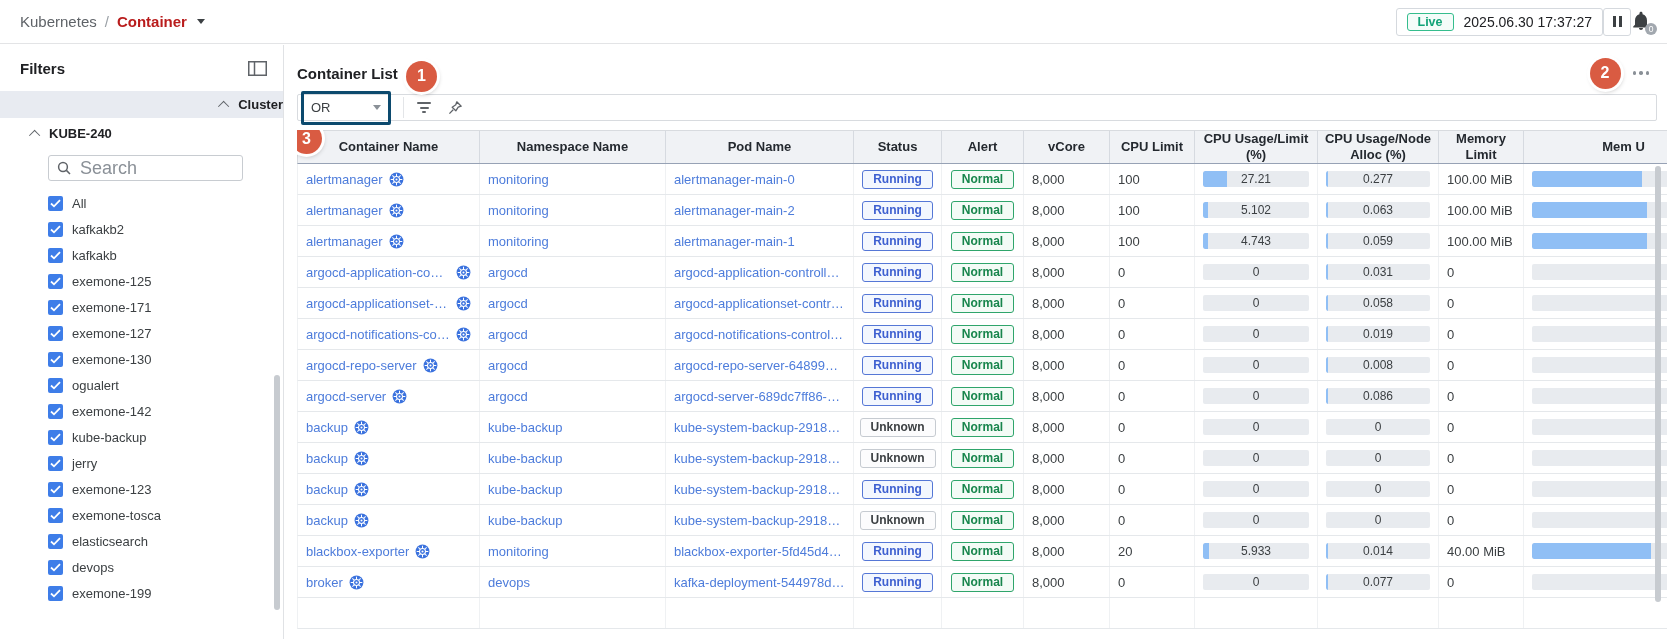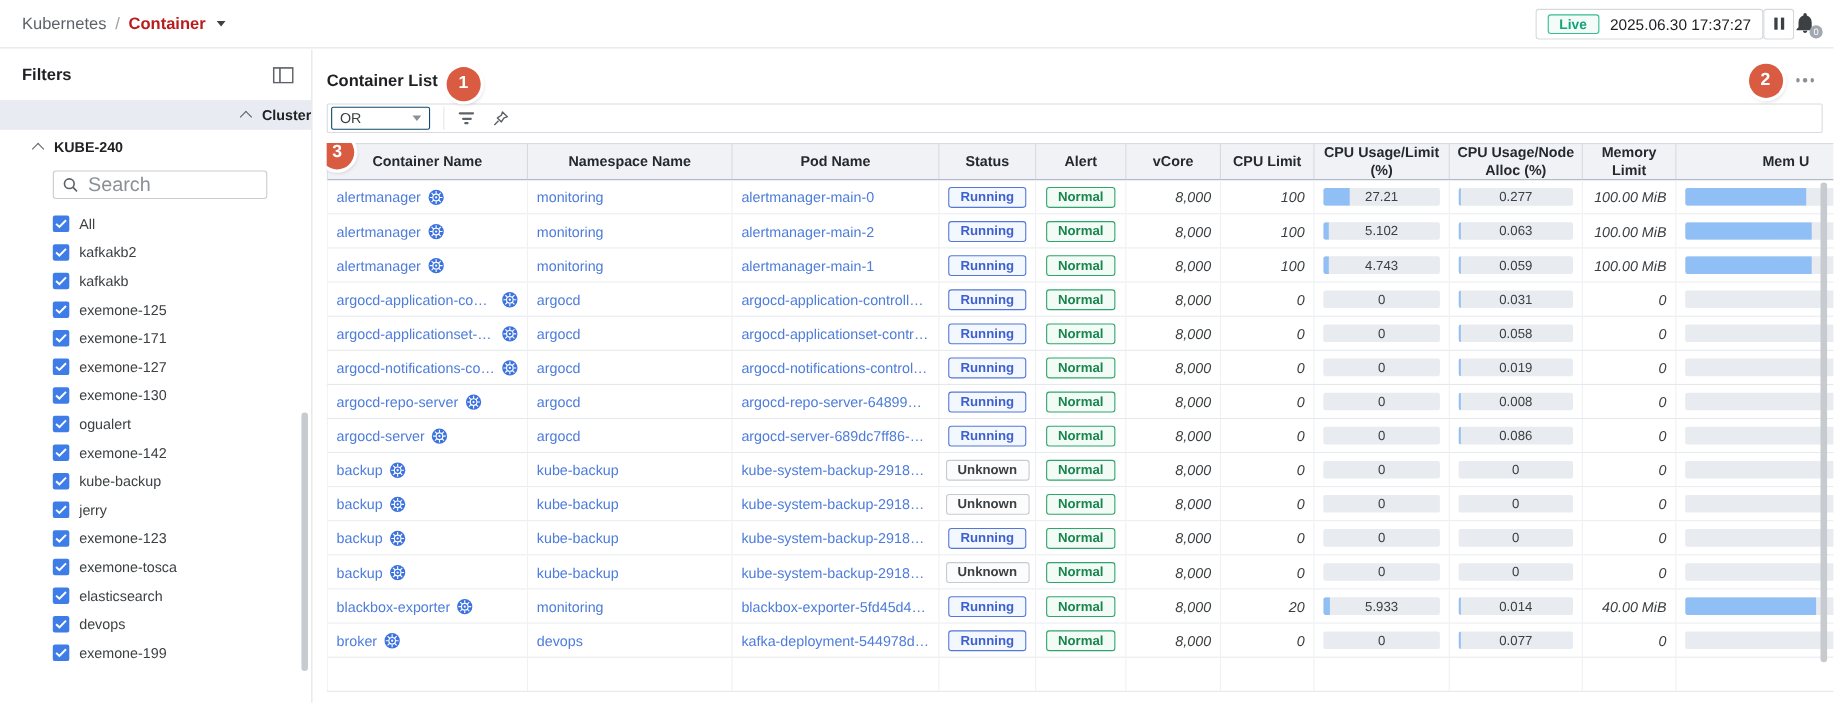--- a/index.html
+++ b/index.html
@@ -53,40 +53,40 @@
   .title-row{display:flex;align-items:center;height:36px;padding-right:16px;}
   .page-title{font-size:15px;font-weight:700;color:#202124;}
   .ann{width:31px;height:31px;border-radius:50%;background:#D95B42;color:#fff;font-weight:700;font-size:16px;
        display:flex;align-items:center;justify-content:center;box-shadow:0 0 0 3px #fff,1px 2px 5px rgba(0,0,0,.3);
        flex:none;z-index:5;}
   .ann1{margin-left:8px;transform:translateY(3px);}
   .ann2{margin-right:10px;}
   .dots{display:flex;gap:3px;align-items:center;padding:4px 2px;cursor:pointer;}
   .dots i{width:3.5px;height:3.5px;border-radius:50%;background:#8A9097;display:block;}
   .toolbar{height:27px;border:1px solid #D8DBDF;border-radius:2px;margin:3px 10px 0 0;display:flex;align-items:center;box-sizing:border-box;}
-  .or-select{width:90px;height:21px;border:1px solid #0c4a6e;border-radius:2px;margin-left:3px;display:flex;
+  .or-select{width:90px;height:34px;border:3px solid #0c4a6e;border-radius:2px;margin-left:3px;display:flex;
              align-items:center;justify-content:space-between;padding:0 7px;font-size:13px;color:#3C4043;
              box-sizing:border-box;cursor:pointer;}
   .or-caret{width:0;height:0;border-left:4px solid transparent;border-right:4px solid transparent;border-top:5px solid #8A9097;}
   .tsep{width:1px;height:21px;background:#E3E5E8;margin:0 11px 0 12px;}
   .flt{display:flex;flex-direction:column;gap:2.5px;align-items:center;cursor:pointer;padding:3px 2px;}
   .flt i{height:2px;background:#5F6368;display:block;border-radius:1px;}
   .pin{margin-left:14px;cursor:pointer;display:flex;align-items:center;}
   
   .tablewrap{position:relative;margin-top:9px;overflow:hidden;height:513px;}
   .thead{display:flex;background:#F0F2F5;border-top:1px solid #D8DBDF;border-bottom:1px solid #97A2B5;
          border-left:1px solid #D8DBDF;height:34px;box-sizing:border-box;width:1430px;}
   .th{display:flex;align-items:center;justify-content:center;text-align:center;font-weight:700;font-size:13px;
       color:#24292F;border-right:1px solid #D6DAE0;box-sizing:border-box;padding:0 4px;line-height:1.2;flex:none;}
   .trow{display:flex;height:31px;border-bottom:1px solid #E5E8EB;border-left:1px solid #EFF1F3;
         box-sizing:border-box;background:#fff;width:1430px;}
   .td{display:flex;align-items:center;box-sizing:border-box;border-right:1px solid #EFF1F3;padding:0 8px;
       font-size:13px;color:#3C4043;overflow:hidden;white-space:nowrap;flex:none;}
   .td.c{justify-content:center;}
-  .td.r{justify-content:flex-end;font-style:italic;}
+  .td.r{justify-content:flex-start;}
   .lnk{color:#4D7CDB;cursor:pointer;overflow:hidden;text-overflow:ellipsis;}
   .k8s{margin-left:6px;display:flex;flex:none;}
   .badge{height:19px;line-height:17px;padding:0 10px;border-radius:3px;font-size:12px;font-weight:700;
          box-sizing:border-box;border:1px solid;white-space:nowrap;}
   .b-running{color:#3D5FD0;border-color:#5577D6;background:#F3F7FE;}
   .b-unknown{color:#3C4043;border-color:#C6CBD1;background:#FCFCFD;}
   .b-normal{color:#17854C;border-color:#2FA56B;background:#F3FBF6;}
   .bar{position:relative;height:16px;background:#E8EBEF;border-radius:2px;width:100%;overflow:hidden;}
   .bar-fill{position:absolute;left:0;top:0;bottom:0;background:#90BFF5;border-radius:2px 0 0 2px;}
   .bar-label{position:relative;display:block;text-align:center;font-size:12px;line-height:16px;color:#3C4043;}

